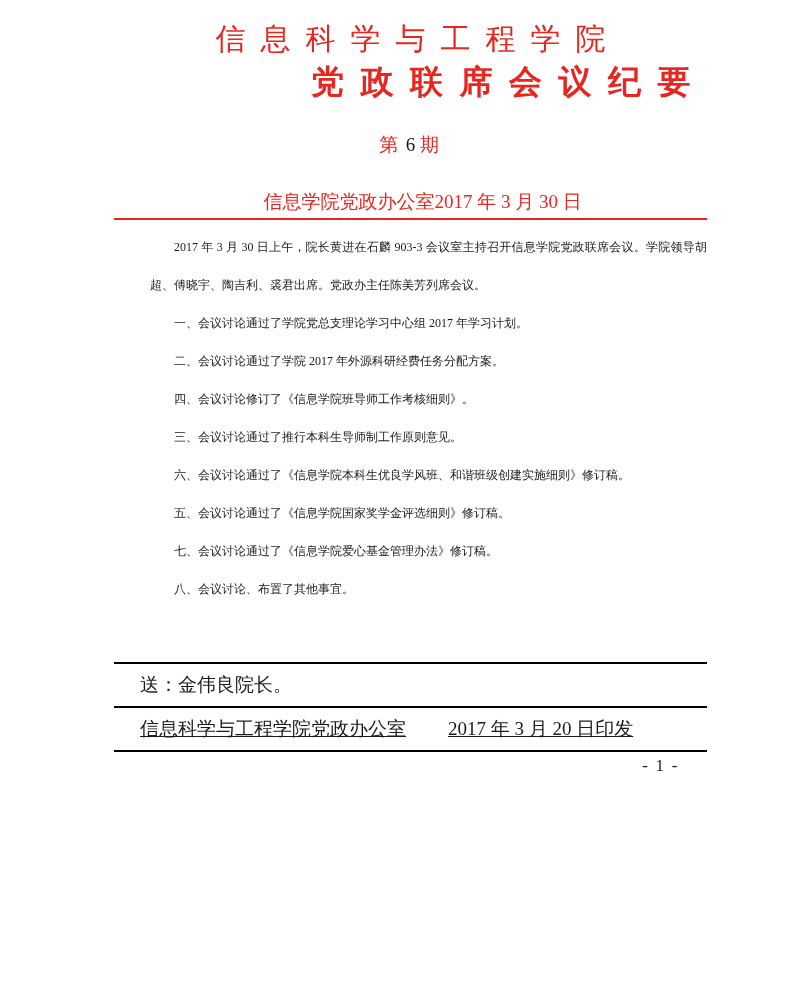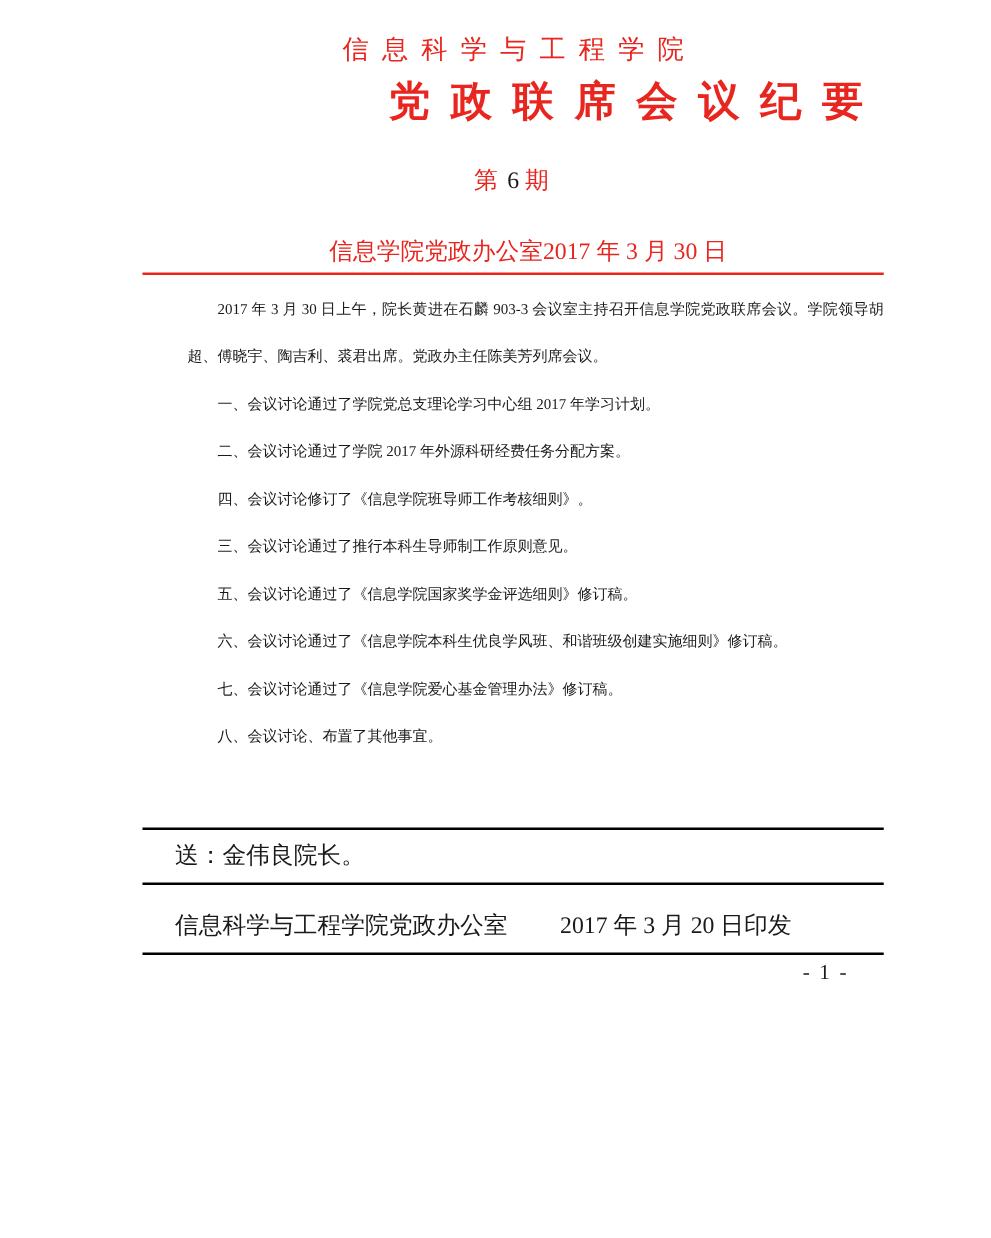--- a/index.html
+++ b/index.html
@@ -22,21 +22,21 @@
   .content {
     margin-left: 114px;
     margin-right: 86px; 
   }
   
   .org-title {
     margin: 0;
     padding-top: 18px;
     text-align: center;
     color: var(--red);
-    font-size: 21px;
+    font-size: 30px;
     font-weight: normal;
     line-height: 42px;
     letter-spacing: 0.5em;
     text-indent: 0.5em; 
     white-space: nowrap;
   }
   .doc-title {
     margin: 0;
     text-align: right;
     color: var(--red);
@@ -91,24 +91,25 @@
   }
   .rule {
     border-top: 2px solid #000;
     height: 0;
   }
   .dist-row {
     padding: 7px 0 7px 26px;
     line-height: 28px;
   }
   .issuer-row {
-    padding: 19px 0 7px 26px;
+    padding: 7px 0 7px 26px;
     line-height: 28px;
     display: flex;
     align-items: flex-end;
+    text-decoration: underline;
   }
   .issuer-row .print-date { margin-left: 42px; }
   .pagenum-row {
     padding: 4px 28px 0 0;
     text-align: right;
     font-size: 17px;
     letter-spacing: 0.1em;
   }
 </style>
 </head>
@@ -129,22 +130,22 @@
       <span>信息学院党政办公室</span>
       <span>2017 年 3 月 30 日</span>
     </div>
 
     <div class="body-text">
       <p>2017 年 3 月 30 日上午，院长黄进在石麟 903-3 会议室主持召开信息学院党政联席会议。学院领导胡超、傅晓宇、陶吉利、裘君出席。党政办主任陈美芳列席会议。</p>
       <p>一、会议讨论通过了学院党总支理论学习中心组 2017 年学习计划。</p>
       <p>二、会议讨论通过了学院 2017 年外源科研经费任务分配方案。</p>
       <p>四、会议讨论修订了《信息学院班导师工作考核细则》。</p>
       <p>三、会议讨论通过了推行本科生导师制工作原则意见。</p>
+      <p>六、会议讨论通过了《信息学院本科生优良学风班、和谐班级创建实施细则》修订稿。</p>
       <p>五、会议讨论通过了《信息学院国家奖学金评选细则》修订稿。</p>
-      <p>六、会议讨论通过了《信息学院本科生优良学风班、和谐班级创建实施细则》修订稿。</p>
       <p>七、会议讨论通过了《信息学院爱心基金管理办法》修订稿。</p>
       <p>八、会议讨论、布置了其他事宜。</p>
     </div>
 
     <div class="doc-footer">
       <div class="rule"></div>
 
       <div class="dist-row">送：金伟良院长。</div>
 
       <div class="rule"></div>

